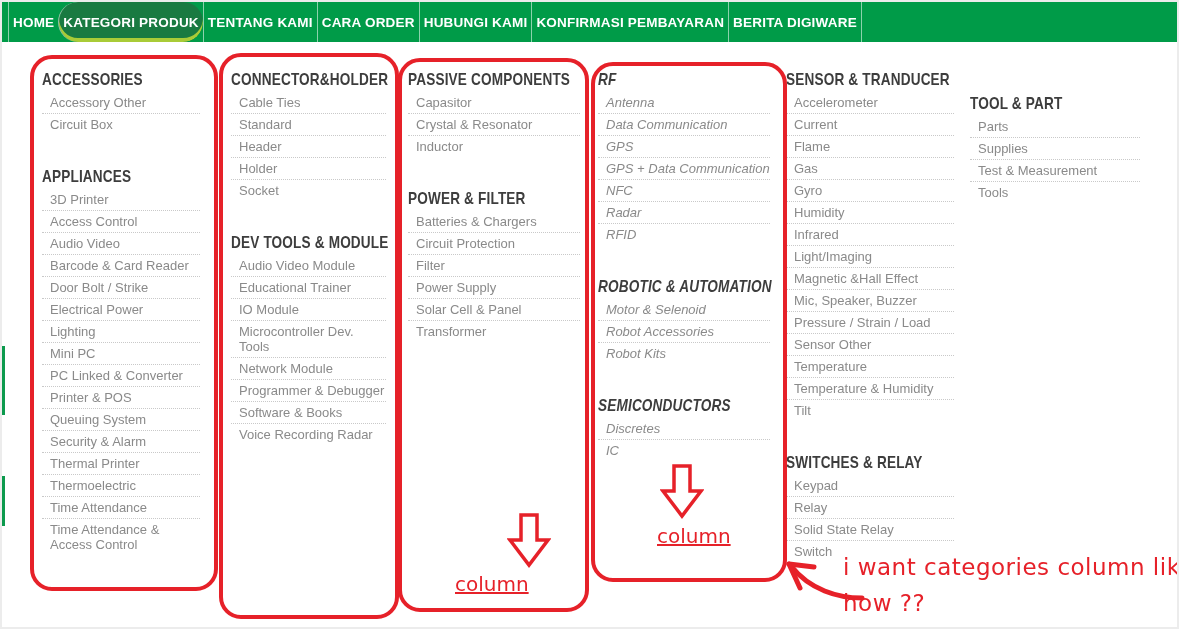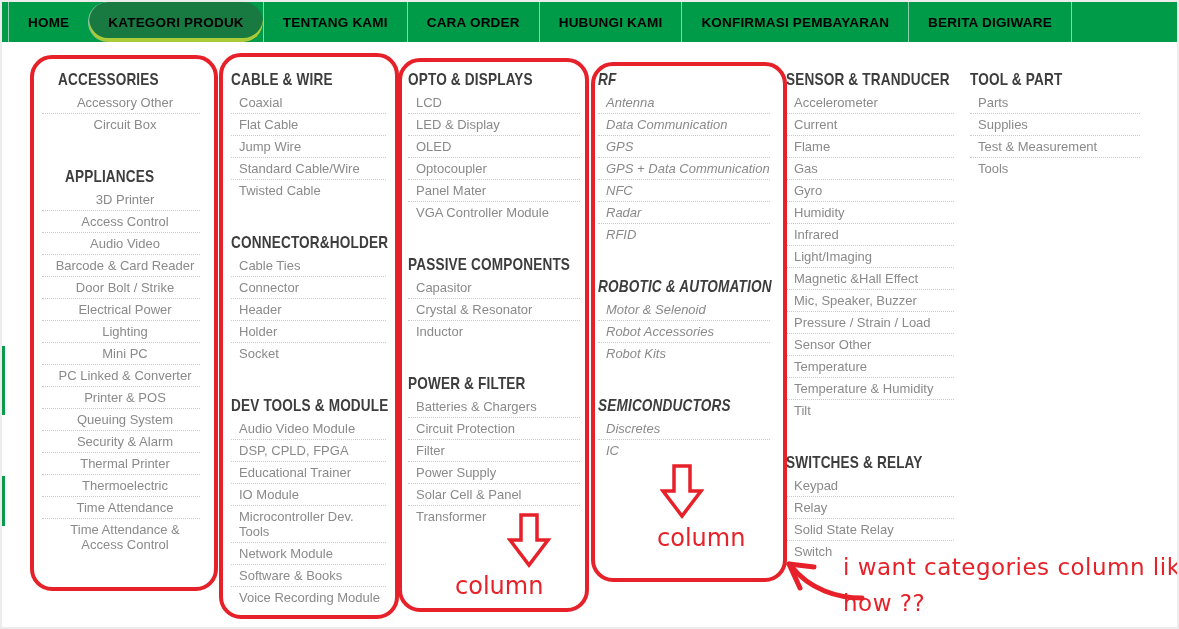--- a/index.html
+++ b/index.html
@@ -3,35 +3,35 @@
 <meta charset="utf-8">
 <style>
   html,body{margin:0;padding:0;background:#fff;}
   body{position:relative;width:1179px;height:629px;overflow:hidden;
        font-family:"Liberation Sans",sans-serif;}
   .frame{position:absolute;inset:0;border:2px solid #ececec;pointer-events:none;z-index:50;}
 
   
   .navbar{position:absolute;left:0;top:2px;width:100%;height:40px;background:#009b48;
           display:flex;align-items:stretch;padding-left:8px;box-sizing:border-box;}
-  .tab{display:flex;align-items:center;padding:0 19px;color:#000000;font-size:13.5px;
+  .tab{display:flex;align-items:center;padding:0 4px;color:#ffffff;font-size:13.5px;
        font-weight:700;letter-spacing:.2px;border-left:1px solid rgba(255,255,255,.55);
        cursor:pointer;white-space:nowrap;}
   .tab:last-child{border-right:1px solid rgba(255,255,255,.55);}
   .tab.active{background:#197a41;box-shadow:inset 0 -4px 0 #a9cb37;border-radius:20px;}
 
   
   .mega{position:absolute;left:0;top:42px;width:100%;height:587px;background:#fff;}
   .col{position:absolute;top:28px;}
-  .col-0{left:42px;width:158px;text-align:center;}
+  .col-0{left:42px;width:158px;}
   .col-1{left:231px;width:155px;}
   .col-2{left:408px;width:172px;}
   .col-3{left:598px;width:172px;font-style:italic;}
   .col-4{left:786px;width:168px;}
-  .col-5{left:970px;width:170px;}
+  .col-5{left:970px;width:170px;margin-top:24px;}
   .group{margin-bottom:32px;}
   .gtitle{height:20px;margin-bottom:2px;cursor:pointer;}
   .cond{display:inline-block;font-size:17px;font-weight:700;color:#3d3d3d;
         transform:scaleX(.8);transform-origin:0 50%;white-space:nowrap;letter-spacing:.2px;}
   .item{font-size:13px;line-height:15px;color:#8a8a8a;padding:3px 0 3px 8px;
         border-bottom:1px dotted #c9c9c9;cursor:pointer;}
   .group .item:last-child{border-bottom:none;}
 
   
   .edge-mark{position:absolute;left:0;width:5px;background:#0c9a4d;}
@@ -39,21 +39,21 @@
   .edge-mark.m2{top:476px;height:50px;}
 
   
   .ann{position:absolute;pointer-events:none;z-index:40;}
   .rect{border:4px solid #e62129;border-radius:22px;background:transparent;}
   .rect.r1{left:30px;top:55px;width:180px;height:528px;}
   .rect.r2{left:219px;top:53px;width:172px;height:558px;}
   .rect.r3{left:398px;top:58px;width:183px;height:546px;}
   .rect.r4{left:591px;top:62px;width:188px;height:512px;}
   .ann-text{color:#e62129;white-space:nowrap;}
-  .col-label{font-size:24px;font-family:"DejaVu Sans",sans-serif;}
+  .col-label{font-size:20px;font-family:"DejaVu Sans",sans-serif;text-decoration:underline;}
   .t1{left:455px;top:572px;}
   .t2{left:657px;top:524px;}
   .note{font-size:23px;letter-spacing:.5px;font-family:"DejaVu Sans",sans-serif;}
   .t3{left:843px;top:554px;}
   .t4{left:843px;top:590px;}
   .arr1{left:507px;top:513px;}
   .arr2{left:660px;top:464px;}
   .hand{left:778px;top:540px;}
 </style>
 </head>
@@ -91,57 +91,40 @@
         <div class="item">Queuing System</div>
         <div class="item">Security &amp; Alarm</div>
         <div class="item">Thermal Printer</div>
         <div class="item">Thermoelectric</div>
         <div class="item">Time Attendance</div>
         <div class="item">Time Attendance &amp; Access Control</div>
       </div>
     </div>
     <div class="col col-1">
       <div class="group">
-        <div class="gtitle"><span class="cond">CABLE &amp; WIRE</span></div>
-        <div class="item">Coaxial</div>
-        <div class="item">Flat Cable</div>
-        <div class="item">Jump Wire</div>
-        <div class="item">Standard Cable/Wire</div>
-        <div class="item">Twisted Cable</div>
-      </div>
-      <div class="group">
         <div class="gtitle"><span class="cond">CONNECTOR&amp;HOLDER</span></div>
         <div class="item">Cable Ties</div>
-        <div class="item">Connector</div>
+        <div class="item">Standard</div>
         <div class="item">Header</div>
         <div class="item">Holder</div>
         <div class="item">Socket</div>
       </div>
       <div class="group">
         <div class="gtitle"><span class="cond">DEV TOOLS &amp; MODULE</span></div>
         <div class="item">Audio Video Module</div>
-        <div class="item">DSP, CPLD, FPGA</div>
         <div class="item">Educational Trainer</div>
         <div class="item">IO Module</div>
         <div class="item">Microcontroller Dev. Tools</div>
         <div class="item">Network Module</div>
+        <div class="item">Programmer &amp; Debugger</div>
         <div class="item">Software &amp; Books</div>
-        <div class="item">Voice Recording Module</div>
+        <div class="item">Voice Recording Radar</div>
       </div>
     </div>
     <div class="col col-2">
-      <div class="group">
-        <div class="gtitle"><span class="cond">OPTO &amp; DISPLAYS</span></div>
-        <div class="item">LCD</div>
-        <div class="item">LED &amp; Display</div>
-        <div class="item">OLED</div>
-        <div class="item">Optocoupler</div>
-        <div class="item">Panel Mater</div>
-        <div class="item">VGA Controller Module</div>
-      </div>
       <div class="group">
         <div class="gtitle"><span class="cond">PASSIVE COMPONENTS</span></div>
         <div class="item">Capasitor</div>
         <div class="item">Crystal &amp; Resonator</div>
         <div class="item">Inductor</div>
       </div>
       <div class="group">
         <div class="gtitle"><span class="cond">POWER &amp; FILTER</span></div>
         <div class="item">Batteries &amp; Chargers</div>
         <div class="item">Circuit Protection</div>

